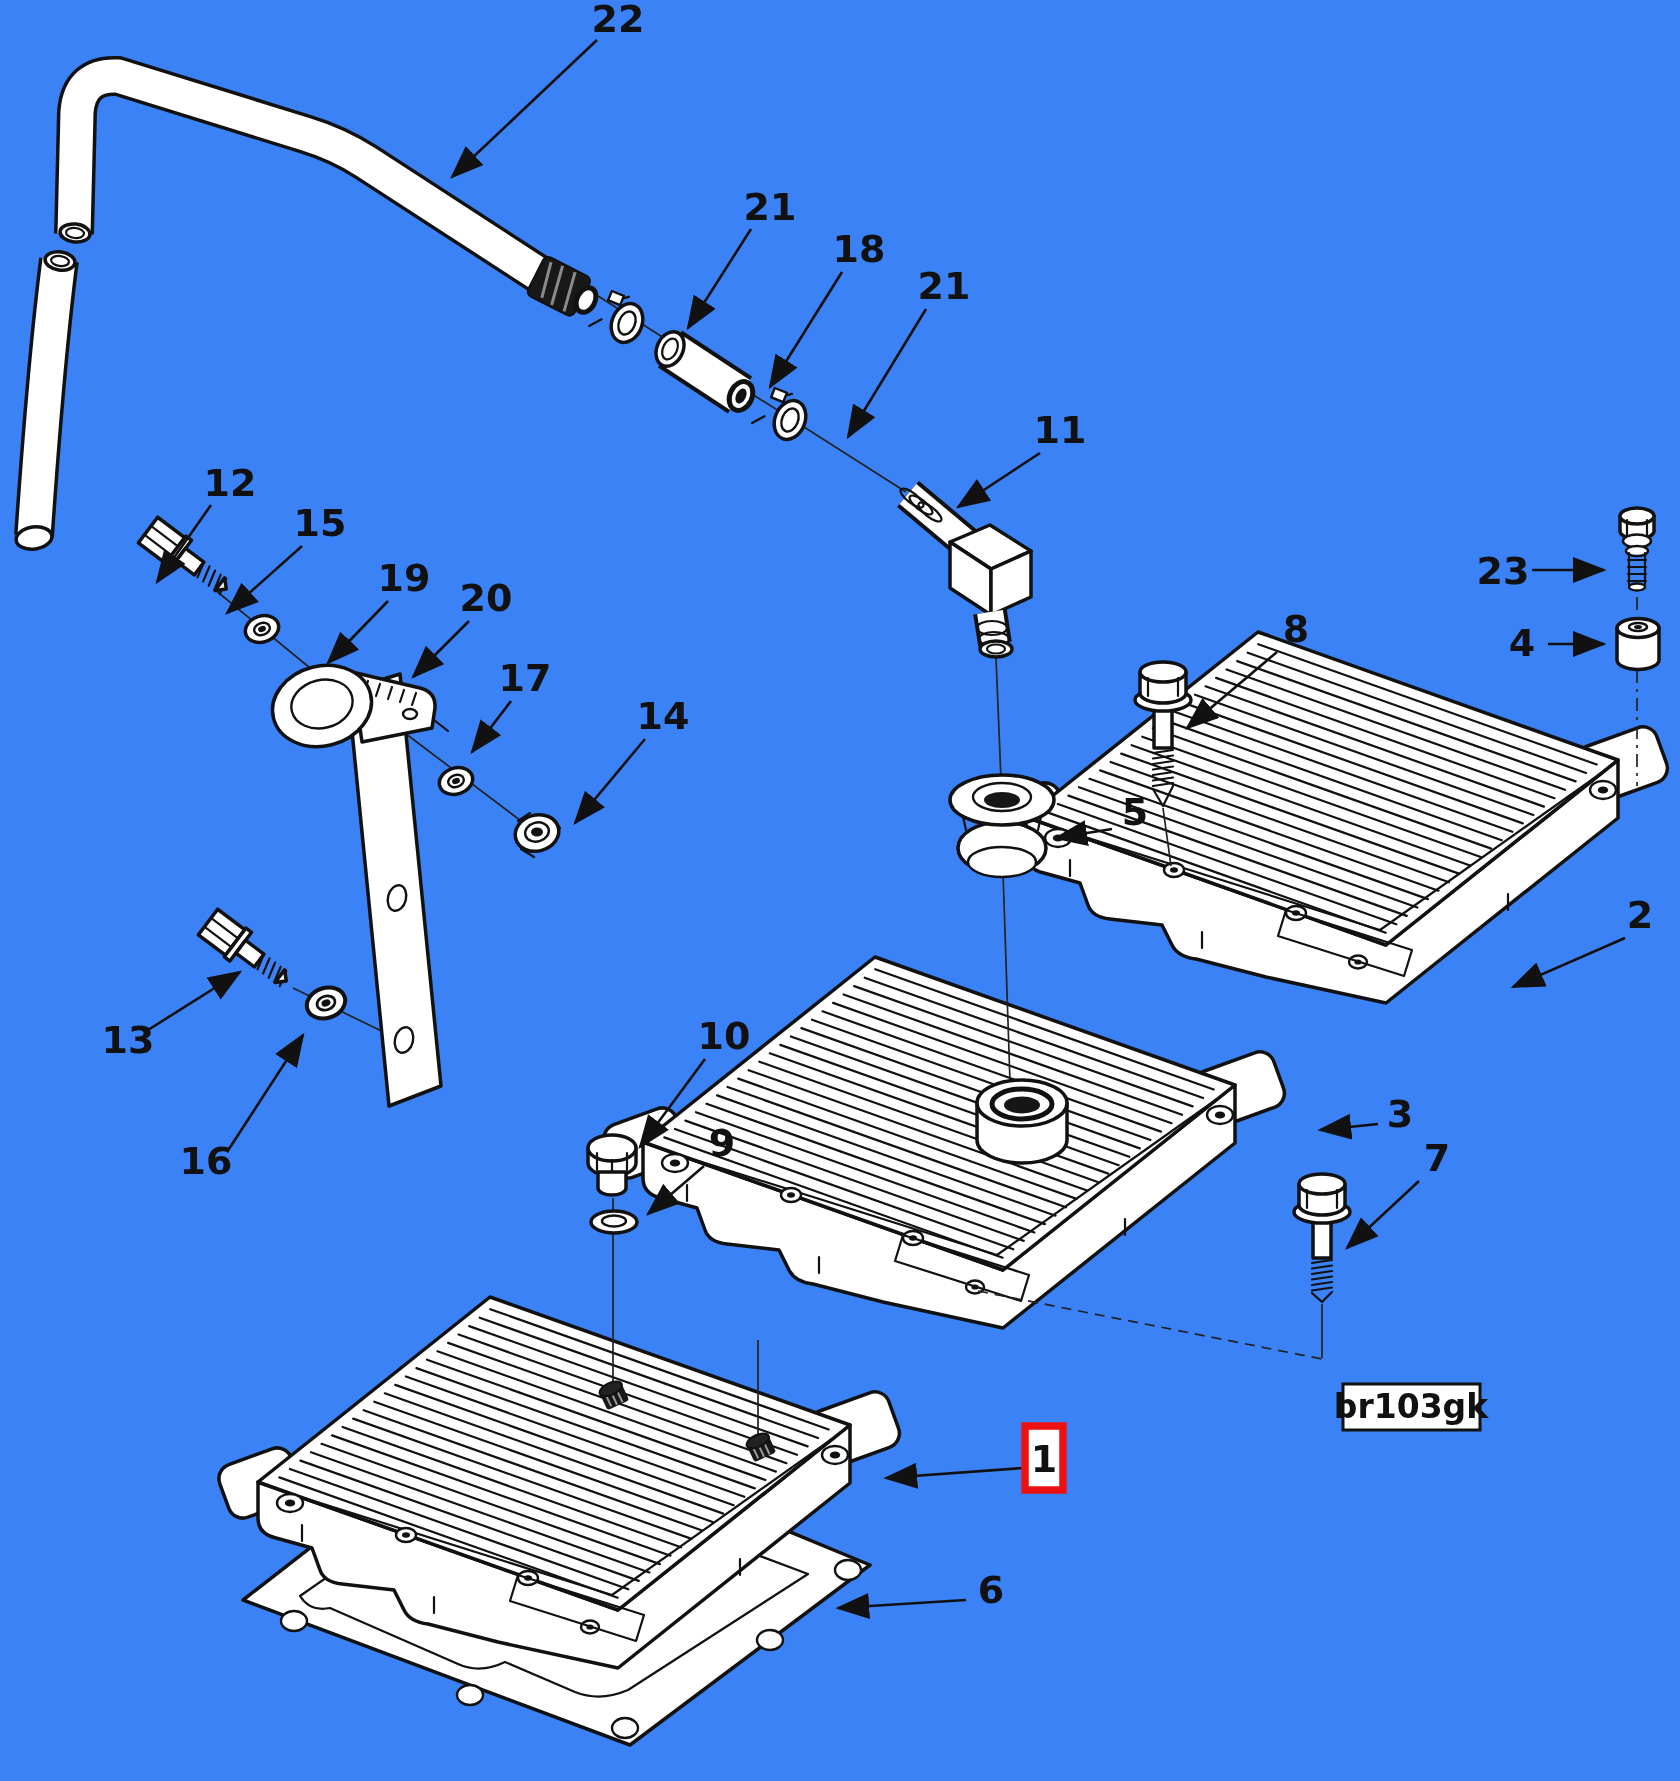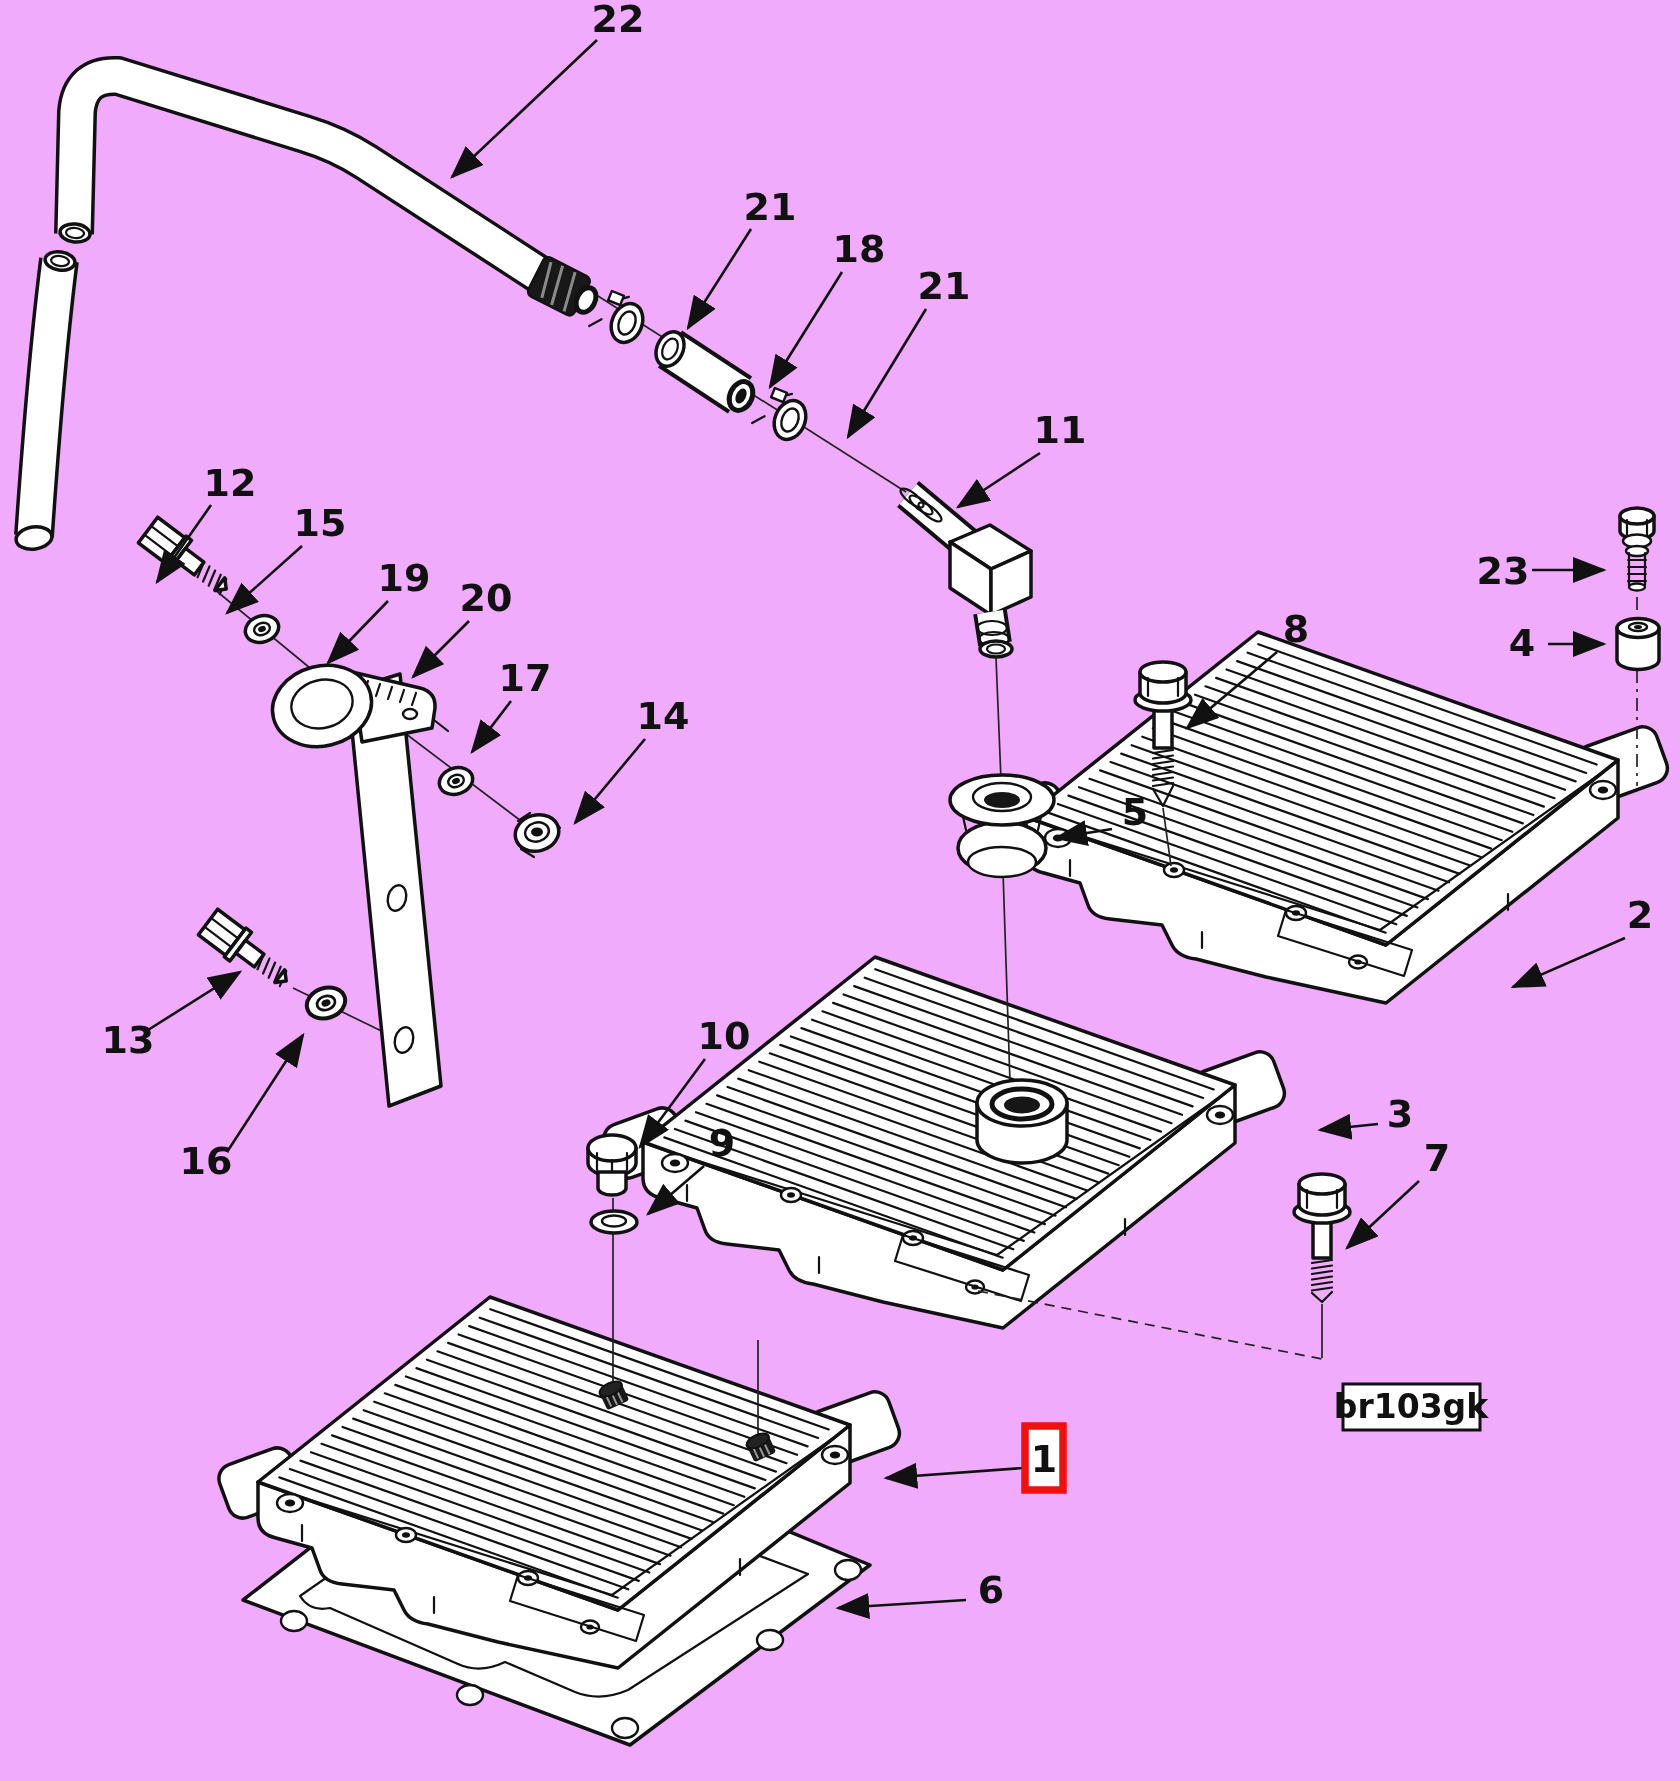--- a/index.html
+++ b/index.html
@@ -1,16 +1,16 @@
 <!DOCTYPE html>
 <html><head>
 <meta charset="utf-8">
 <style>
   html,body{margin:0;padding:0;background:#fff;}
-  .stage{position:relative;width:1680px;height:1781px;background:#f0abfc;overflow:hidden;
+  .stage{position:relative;width:1680px;height:1781px;background:#3b82f6;overflow:hidden;
          font-family:"DejaVu Sans", sans-serif;}
   svg{position:absolute;left:0;top:0;}
   
   .pf{fill:#fff;stroke:#111;stroke-width:3.5;stroke-linejoin:round;}
   .pf2{fill:#fff;stroke:#111;stroke-width:2.4;stroke-linejoin:round;}
   .pl{fill:none;stroke:#111;stroke-width:2.2;stroke-linejoin:round;stroke-linecap:round;}
   .thin{fill:none;stroke:#222;stroke-width:1.7;}
   .dash{stroke-dasharray:10 7;}
   .dashdot{stroke-dasharray:13 6 3 6;}
   .lead{stroke:#111;stroke-width:2.6;fill:none;}

